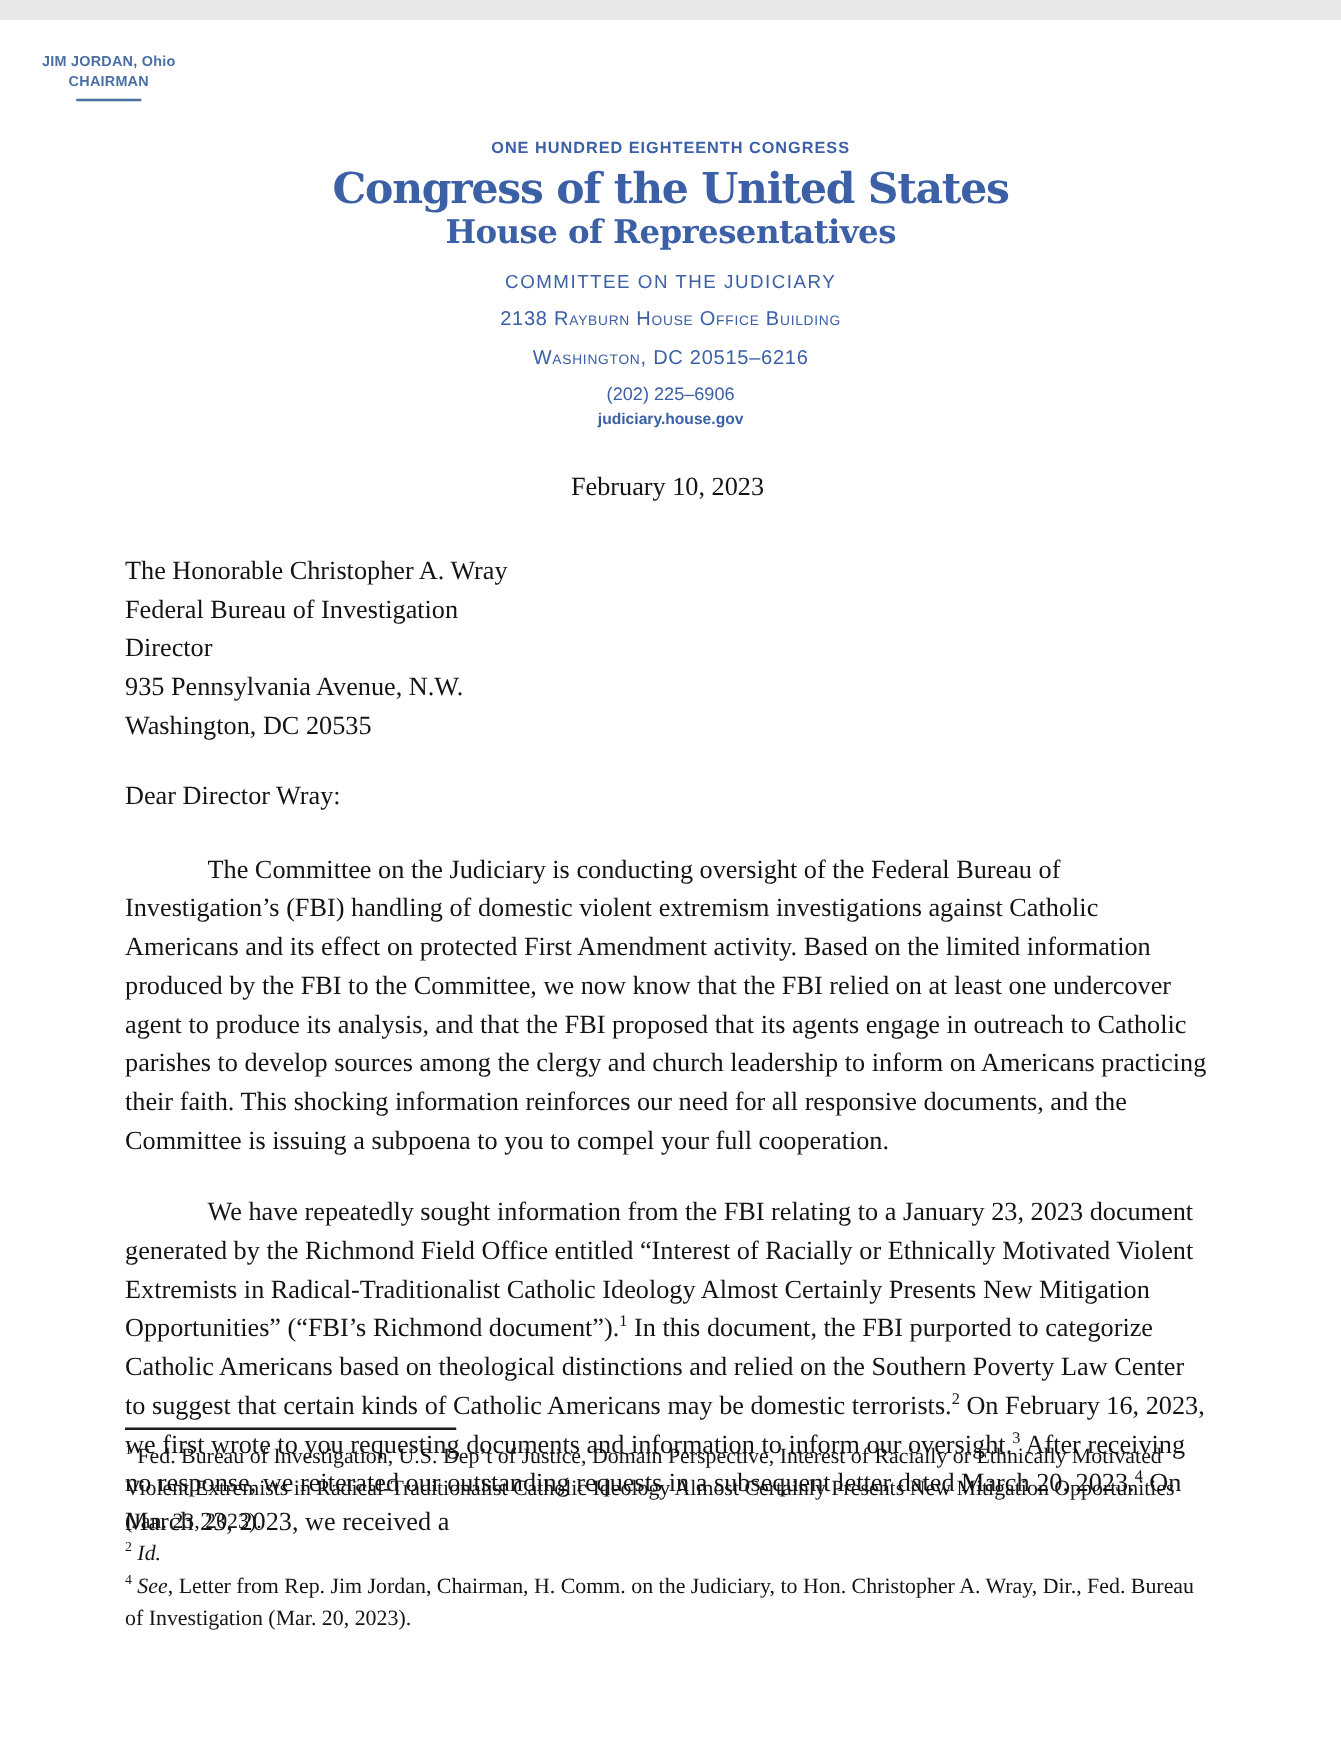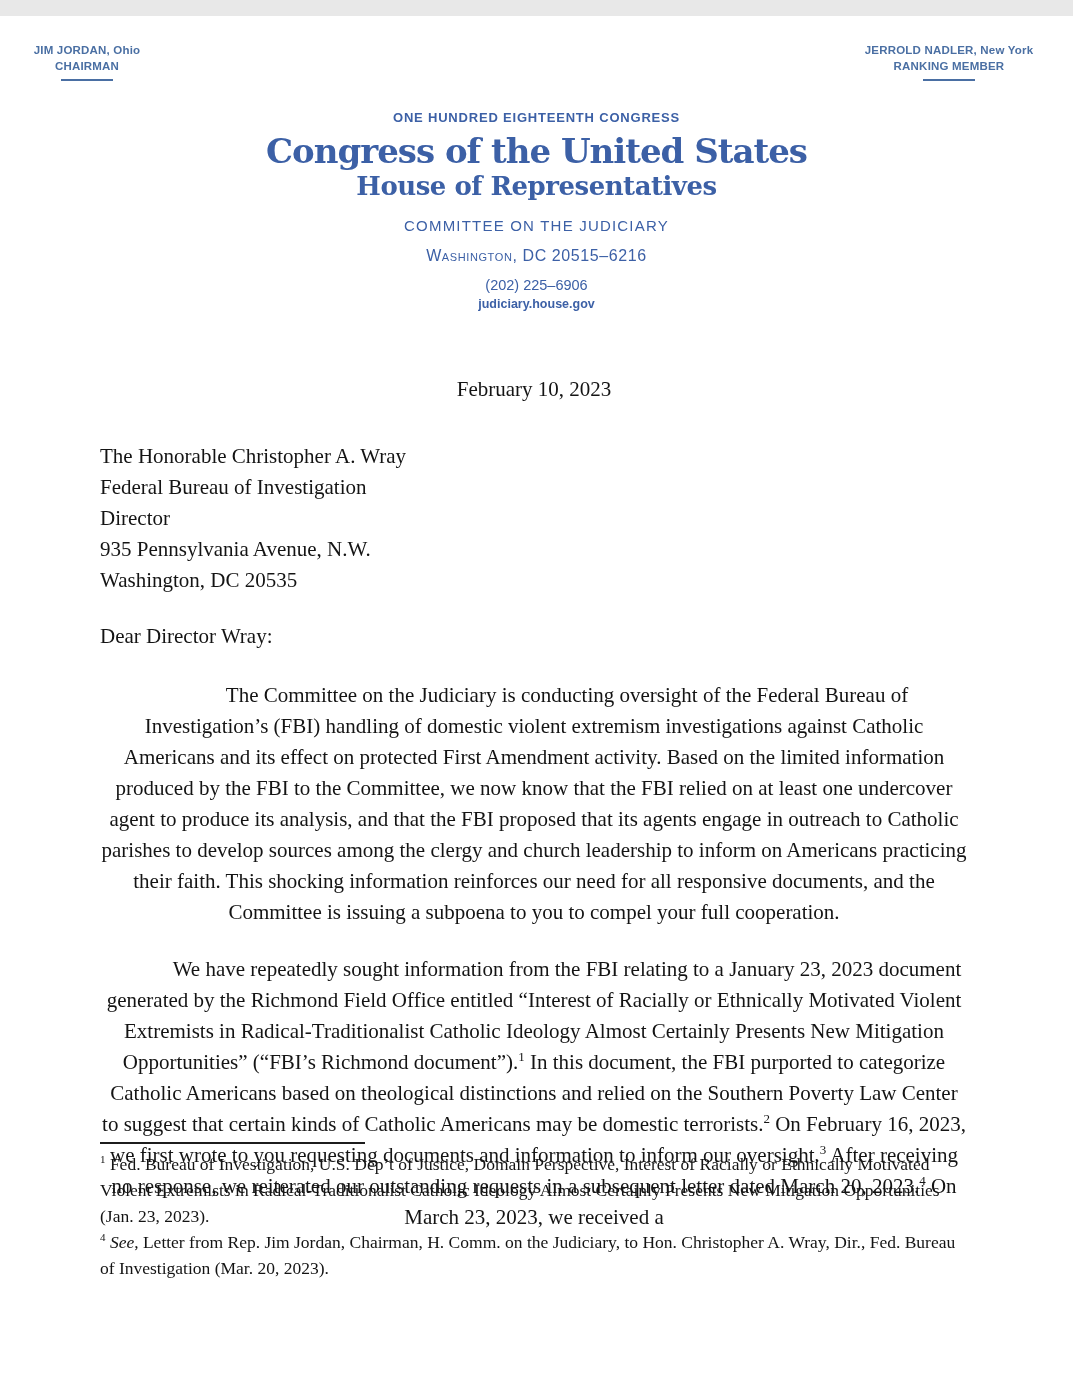--- a/index.html
+++ b/index.html
@@ -100,21 +100,21 @@
     position: absolute;
     top: 358px;
     left: 100px;
     width: 868px;
     font-size: 21px;
     line-height: 31px;
   }
   .date-line { text-align: center; margin-bottom: 36px; }
   .recipient { margin-bottom: 25px; }
   .salutation { margin-bottom: 28px; }
-  .para { margin: 0 0 26px 0; text-indent: 66px; text-align: center; }
+  .para { margin: 0 0 26px 0; text-indent: 66px; }
   .para:last-child { margin-bottom: 0; }
   sup.fnref, sup.fnmark {
     font-size: 13px;
     line-height: 0;
     vertical-align: super;
   }
   .it { font-style: italic; }
 
   
   .footnotes {
@@ -137,31 +137,27 @@
 <body>
 
 <div class="page">
 
   <div class="member chairman">
     <div>JIM JORDAN, Ohio</div>
     <div>CHAIRMAN</div>
     <div class="mini-rule"></div>
   </div>
 
-  <div class="member ranking">
-    <div>JERROLD NADLER, New York</div>
-    <div>RANKING MEMBER</div>
-    <div class="mini-rule"></div>
-  </div>
 
   <div class="center-head">
     <div class="congress-session">ONE HUNDRED EIGHTEENTH CONGRESS</div>
     <div class="blackletter-lg">Congress of the United States</div>
     <div class="blackletter-md">House of Representatives</div>
     <div class="committee-line">COMMITTEE ON THE JUDICIARY</div>
+    <div class="addr-line">2138 Rayburn House Office Building</div>
     <div class="addr-line">Washington, DC 20515–6216</div>
     <div class="phone-line">(202) 225–6906</div>
     <div class="site-line">judiciary.house.gov</div>
   </div>
 
   <div class="content">
     <div class="date-line">February 10, 2023</div>
     <div class="recipient">
         <div>The Honorable Christopher A. Wray</div>
         <div>Federal Bureau of Investigation</div>
@@ -173,17 +169,18 @@
     <div>
         <p class="para"><span>The Committee on the Judiciary is conducting oversight of the Federal Bureau of Investigation’s (FBI) handling of domestic violent extremism investigations against Catholic Americans and its effect on protected First Amendment activity. Based on the limited information produced by the FBI to the Committee, we now know that the FBI relied on at least one undercover agent to produce its analysis, and that the FBI proposed that its agents engage in outreach to Catholic parishes to develop sources among the clergy and church leadership to inform on Americans practicing their faith. This shocking information reinforces our need for all responsive documents, and the Committee is issuing a subpoena to you to compel your full cooperation.</span></p>
         <p class="para"><span>We have repeatedly sought information from the FBI relating to a January 23, 2023 document generated by the Richmond Field Office entitled “Interest of Racially or Ethnically Motivated Violent Extremists in Radical-Traditionalist Catholic Ideology Almost Certainly Presents New Mitigation Opportunities” (“FBI’s Richmond document”).</span><sup class="fnref">1</sup><span> In this document, the FBI purported to categorize Catholic Americans based on theological distinctions and relied on the Southern Poverty Law Center to suggest that certain kinds of Catholic Americans may be domestic terrorists.</span><sup class="fnref">2</sup><span> On February 16, 2023, we first wrote to you requesting documents and information to inform our oversight.</span><sup class="fnref">3</sup><span> After receiving no response, we reiterated our outstanding requests in a subsequent letter dated March 20, 2023.</span><sup class="fnref">4</sup><span> On March 23, 2023, we received a</span></p>
       </div>
   </div>
 
   <div class="footnotes">
     <div class="fn-rule"></div>
     <div>
         <div class="footnote"><sup class="fnmark">1</sup> <span>Fed. Bureau of Investigation, U.S. Dep’t of Justice, Domain Perspective, Interest of Racially or Ethnically Motivated Violent Extremists in Radical-Traditionalist Catholic Ideology Almost Certainly Presents New Mitigation Opportunities (Jan. 23, 2023).</span></div>
+        <div class="footnote"><sup class="fnmark">2</sup> <span class="it">Id.</span></div>
         <div class="footnote"><sup class="fnmark">4</sup> <span class="it">See</span><span>, Letter from Rep. Jim Jordan, Chairman, H. Comm. on the Judiciary, to Hon. Christopher A. Wray, Dir., Fed. Bureau of Investigation (Mar. 20, 2023).</span></div>
       </div>
   </div>
 
 </div>
 
 </body></html>

